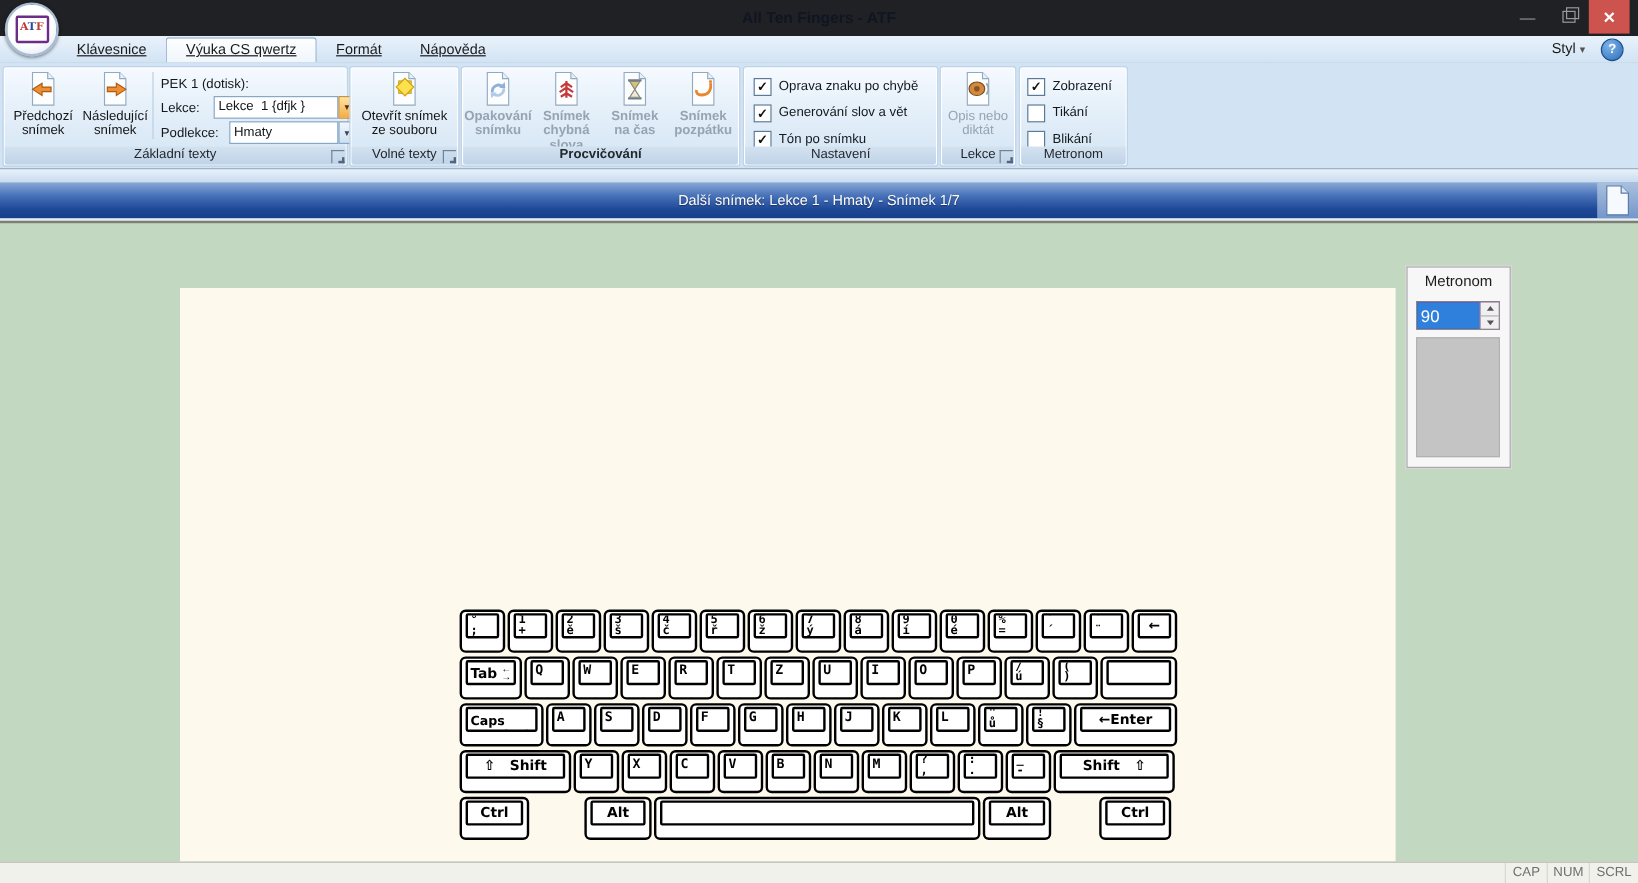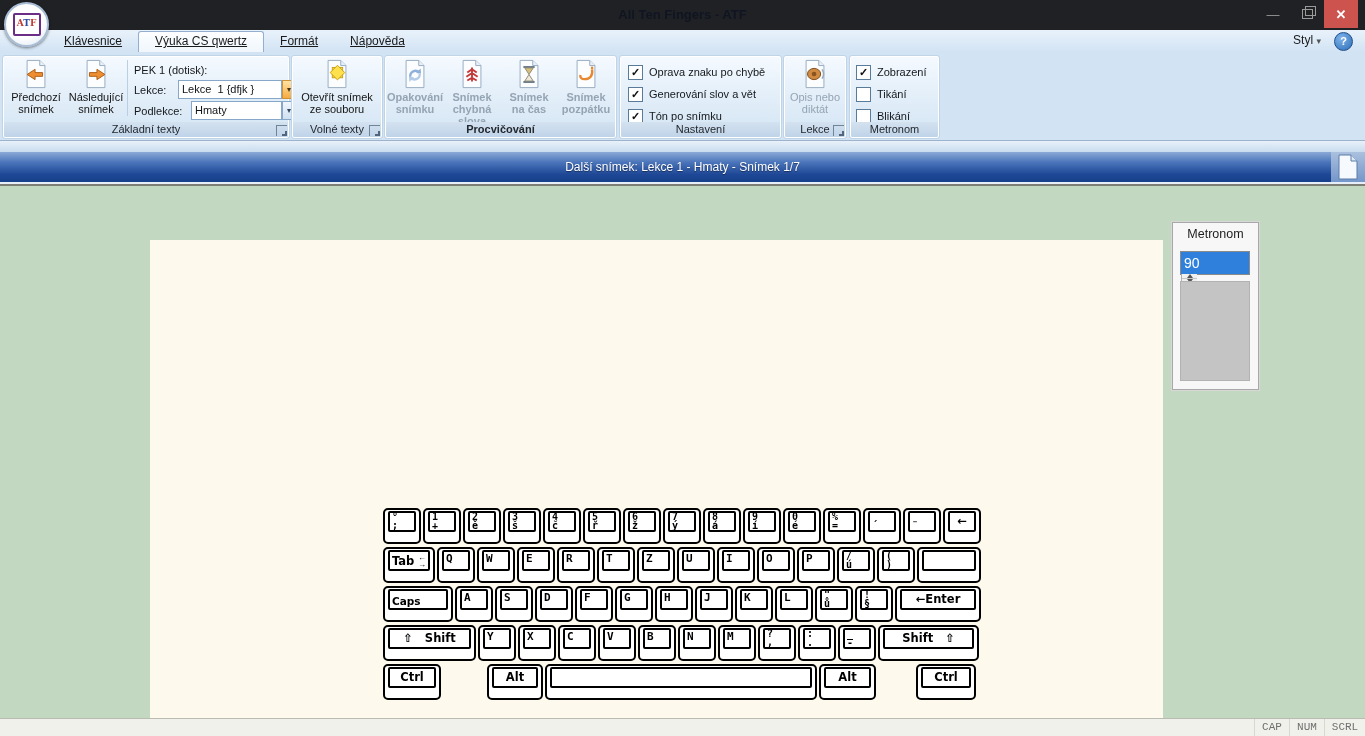--- a/index.html
+++ b/index.html
@@ -87,21 +87,21 @@
   
   .mainarea{position:absolute;left:0;top:184px;width:1365px;height:534px;background:#c3d8c0;
     border-top:2px solid #7d7e76;box-sizing:border-box;}
   .cream{position:absolute;left:152px;top:240px;width:1013px;height:478px;background:#fdf9ec;}
 
   
   .metpanel{position:absolute;left:1172px;top:222px;width:87px;height:168px;background:#f7f7f7;
     border:1px solid #a8a8a8;box-shadow:0 0 0 1px #d8d8d8;box-sizing:border-box;}
   .met-title{text-align:center;font-size:12.5px;color:#1d1d1d;margin-top:4px;}
   .spinbox{position:absolute;left:7px;top:28px;width:70px;height:24px;border:1px solid #8a8a8a;
-    background:#701a75;display:flex;box-sizing:border-box;flex-direction:column;}
+    background:#701a75;display:flex;box-sizing:border-box;}
   .spinval{flex:1;background:#2f80dd;color:#fff;font-size:14px;line-height:22px;padding-left:3px;}
   .spincol{width:15px;display:flex;flex-direction:column;border-left:1px solid #b0b0b0;}
   .spin-btn{flex:1;background:#f0f0f0;display:flex;align-items:center;justify-content:center;}
   .spin-btn + .spin-btn{border-top:1px solid #c8c8c8;}
   .tri-up{width:0;height:0;border-left:3px solid transparent;border-right:3px solid transparent;
     border-bottom:4px solid #555;}
   .tri-down{width:0;height:0;border-left:3px solid transparent;border-right:3px solid transparent;
     border-top:4px solid #555;}
   .met-scroll{position:absolute;left:7px;top:58px;width:70px;height:100px;background:#c4c4c4;
     border:1px solid #b2b2b2;box-sizing:border-box;}
@@ -119,21 +119,21 @@
     display:block;text-align:center;color:#000;white-space:pre;}
   .kcaps{font-family:"DejaVu Sans",sans-serif;font-weight:bold;font-size:10.5px;line-height:8.5px;color:#000;}
   .kcaps .l2{display:block;text-align:right;}
   .ktab{display:flex;justify-content:space-between;align-items:center;height:100%;}
   .ktab .tlabel{font-family:"DejaVu Sans",sans-serif;font-weight:bold;font-size:11.5px;}
   .ktab .tarrows{display:flex;flex-direction:column;font-size:8px;line-height:7px;font-weight:bold;}
   .kgap{height:36px;}
 
   
   .statusbar{position:absolute;left:0;top:718px;width:1365px;height:18px;background:#f1f1ec;
-    border-top:1px solid #babbb3;display:flex;justify-content:flex-end;box-sizing:border-box;font-family:Liberation Mono, monospace;}
+    border-top:1px solid #babbb3;display:flex;justify-content:flex-end;box-sizing:border-box;}
   .sb-item{min-width:30px;padding:0 2px;text-align:center;font-size:11px;color:#6f6f6f;
     border-left:1px solid #d8d8d0;line-height:16px;}
 
   .bicon{display:block;height:30px;}
 </style>
 </head>
 <body>
 
 <div class="page">
 

